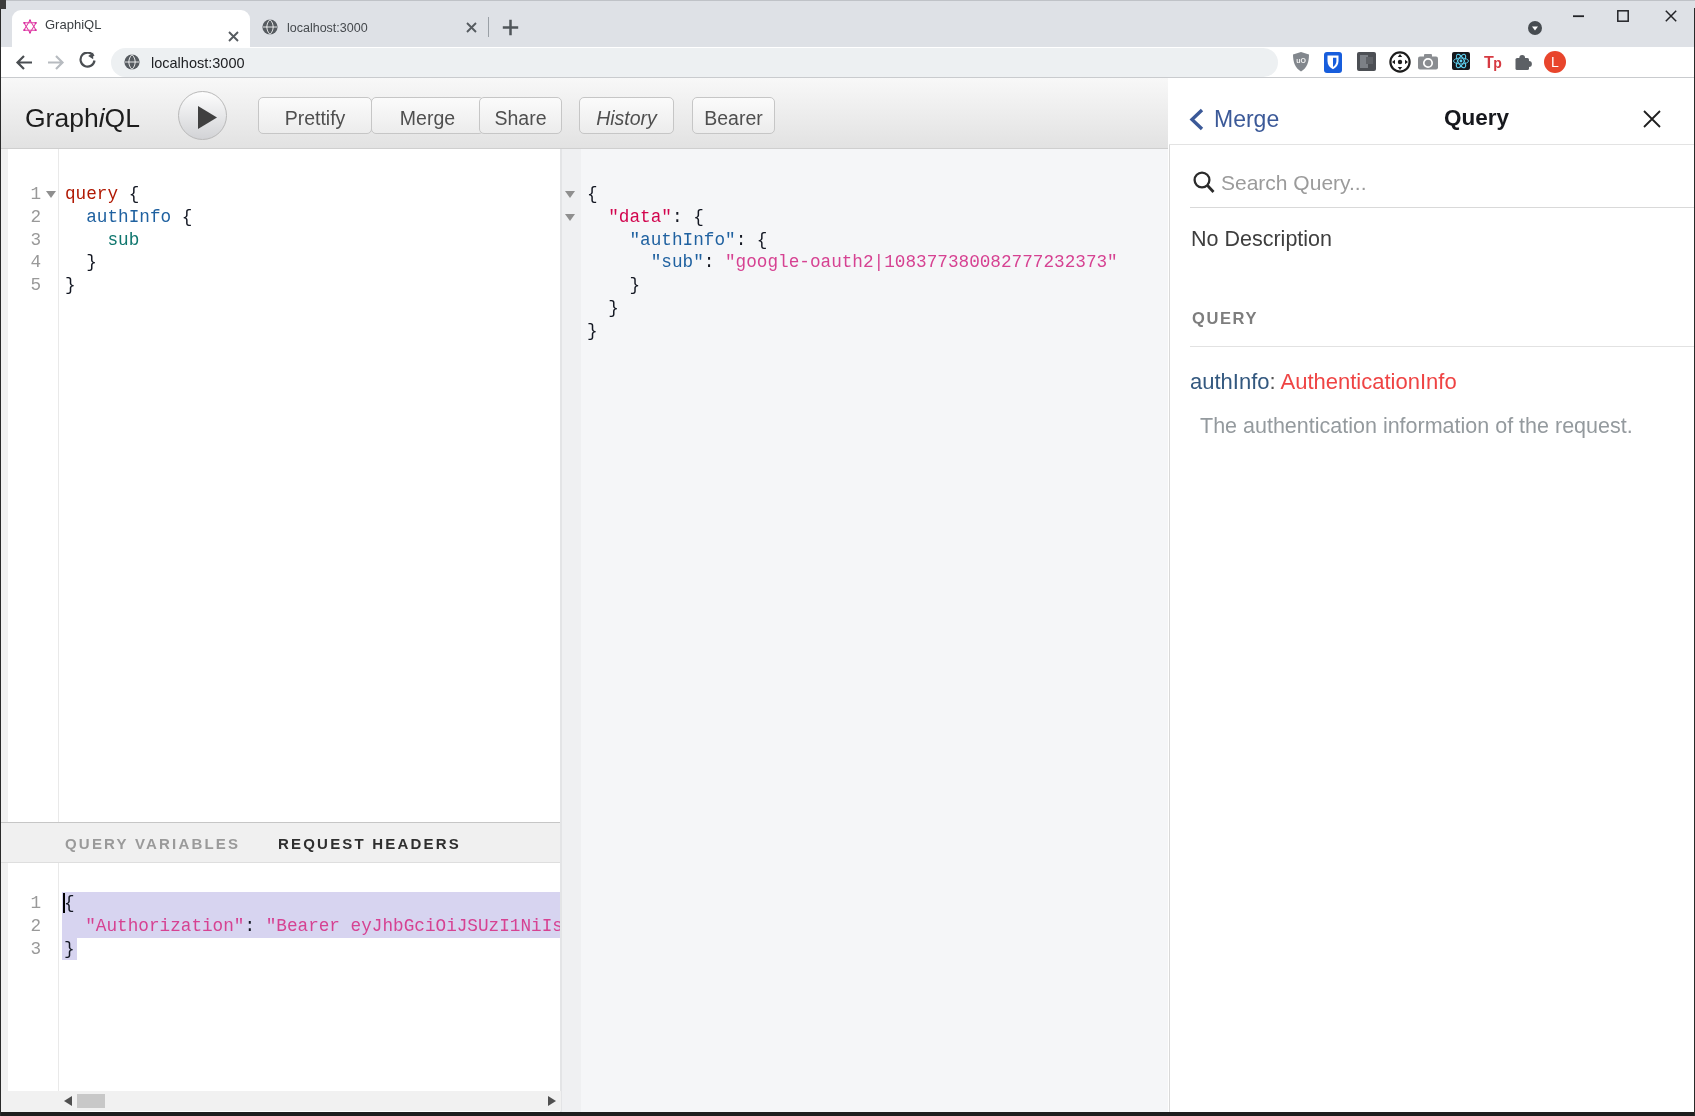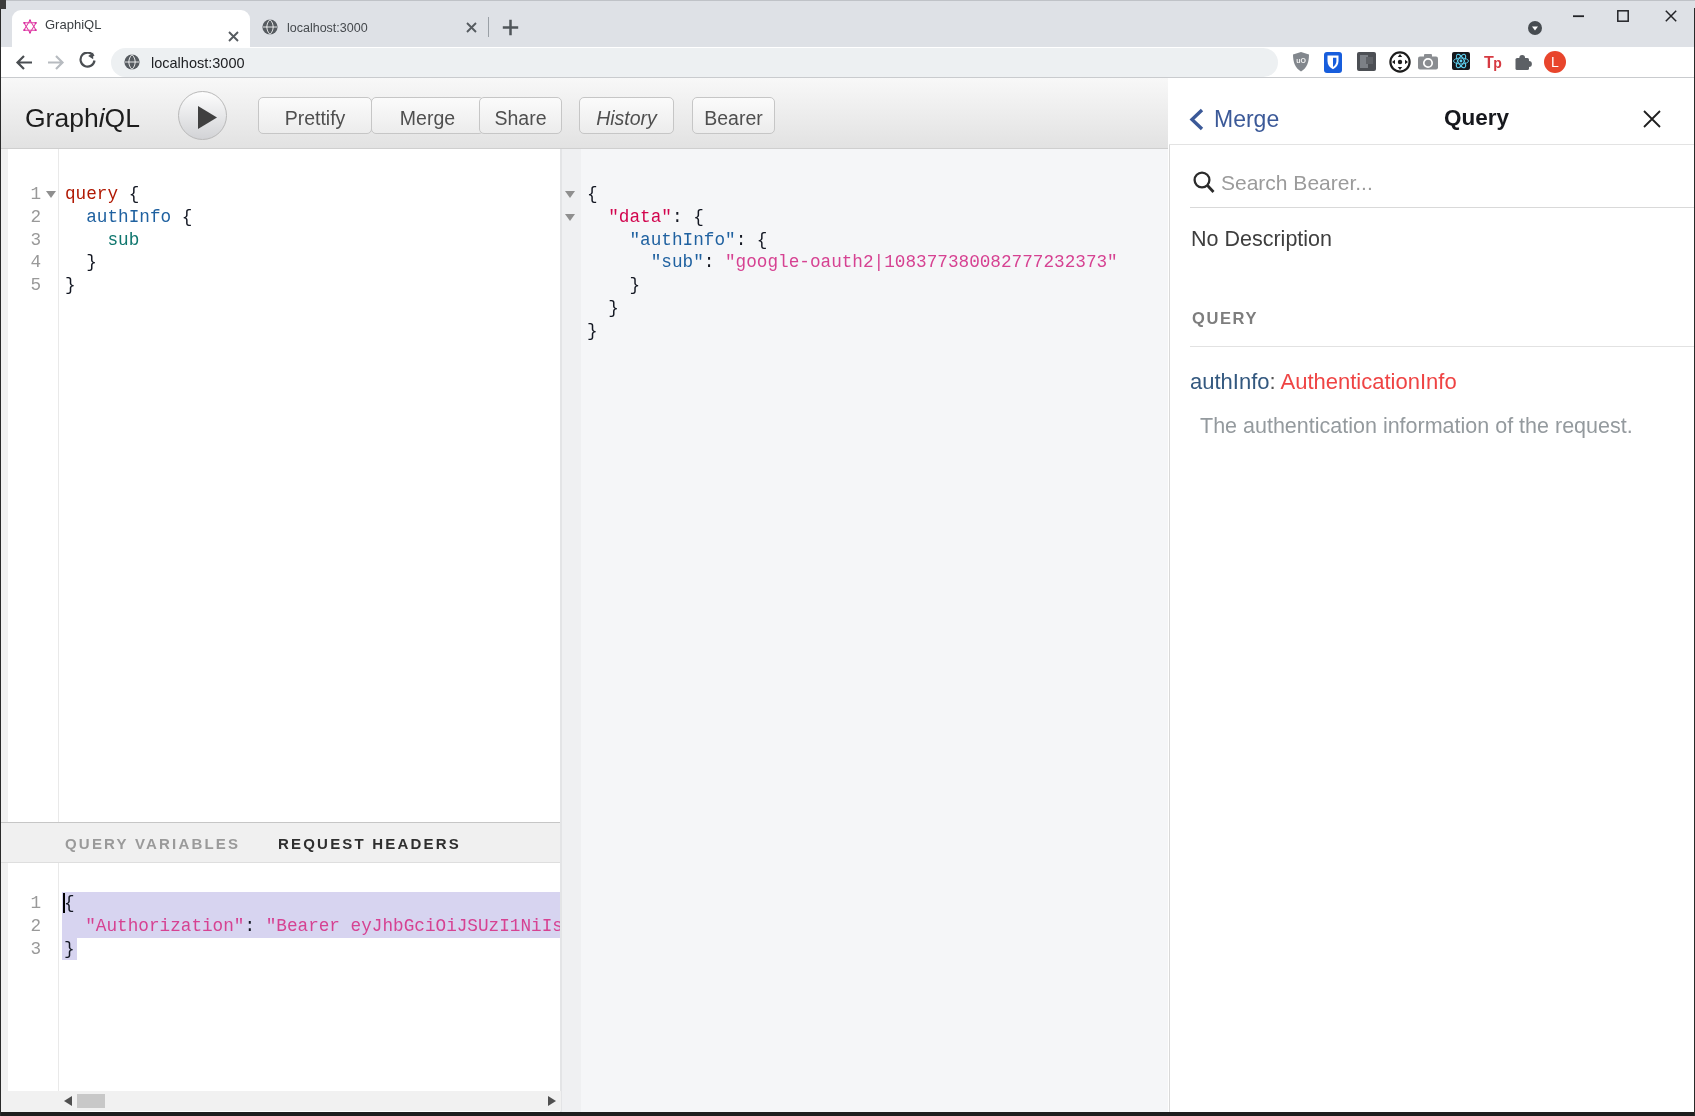--- a/index.html
+++ b/index.html
@@ -261,21 +261,21 @@
 </svg>
 <span id="schema">Merge</span>
 <span id="dquery">Query</span>
 <svg style="position:absolute;left:1643px;top:110px" width="18" height="18" viewBox="0 0 18 18">
   <path d="M1 1 L17 17 M17 1 L1 17" stroke="#1f1f1f" stroke-width="1.8"></path>
 </svg>
 <svg style="position:absolute;left:1191px;top:170px" width="26" height="26" viewBox="0 0 26 26">
   <circle cx="11" cy="10" r="7.4" fill="none" stroke="#2b2b2b" stroke-width="2.3"></circle>
   <path d="M16.5 15.5 L22.5 22" stroke="#2b2b2b" stroke-width="2.8"></path>
 </svg>
-<span id="searchph">Search Bearer...</span>
+<span id="searchph">Search Query...</span>
 <div id="sline"></div>
 <span id="nodesc">No Description</span>
 <span id="fields">QUERY</span>
 <div id="fline"></div>
 <span id="fieldrow"><span style="color:#33587f">authInfo</span><span style="color:#555">: </span><span style="color:#ef4444">AuthenticationInfo</span></span>
 <span id="fdesc">The authentication information of the request.</span>
 
 <div id="bbar"></div>
 <div id="ledge"></div>
 <div id="redge"></div>

